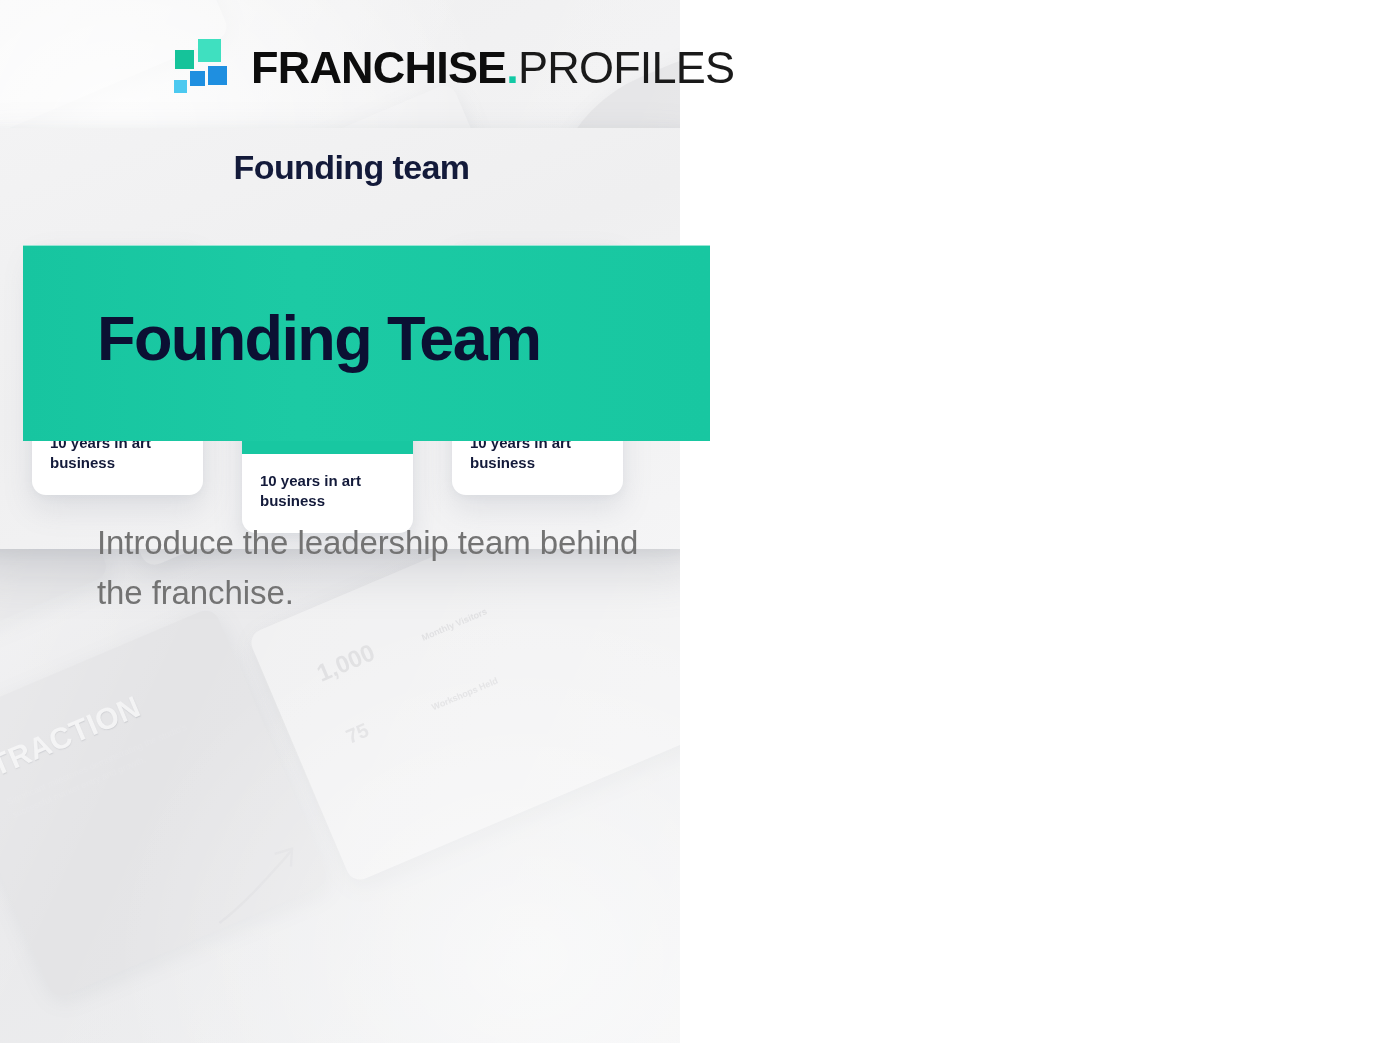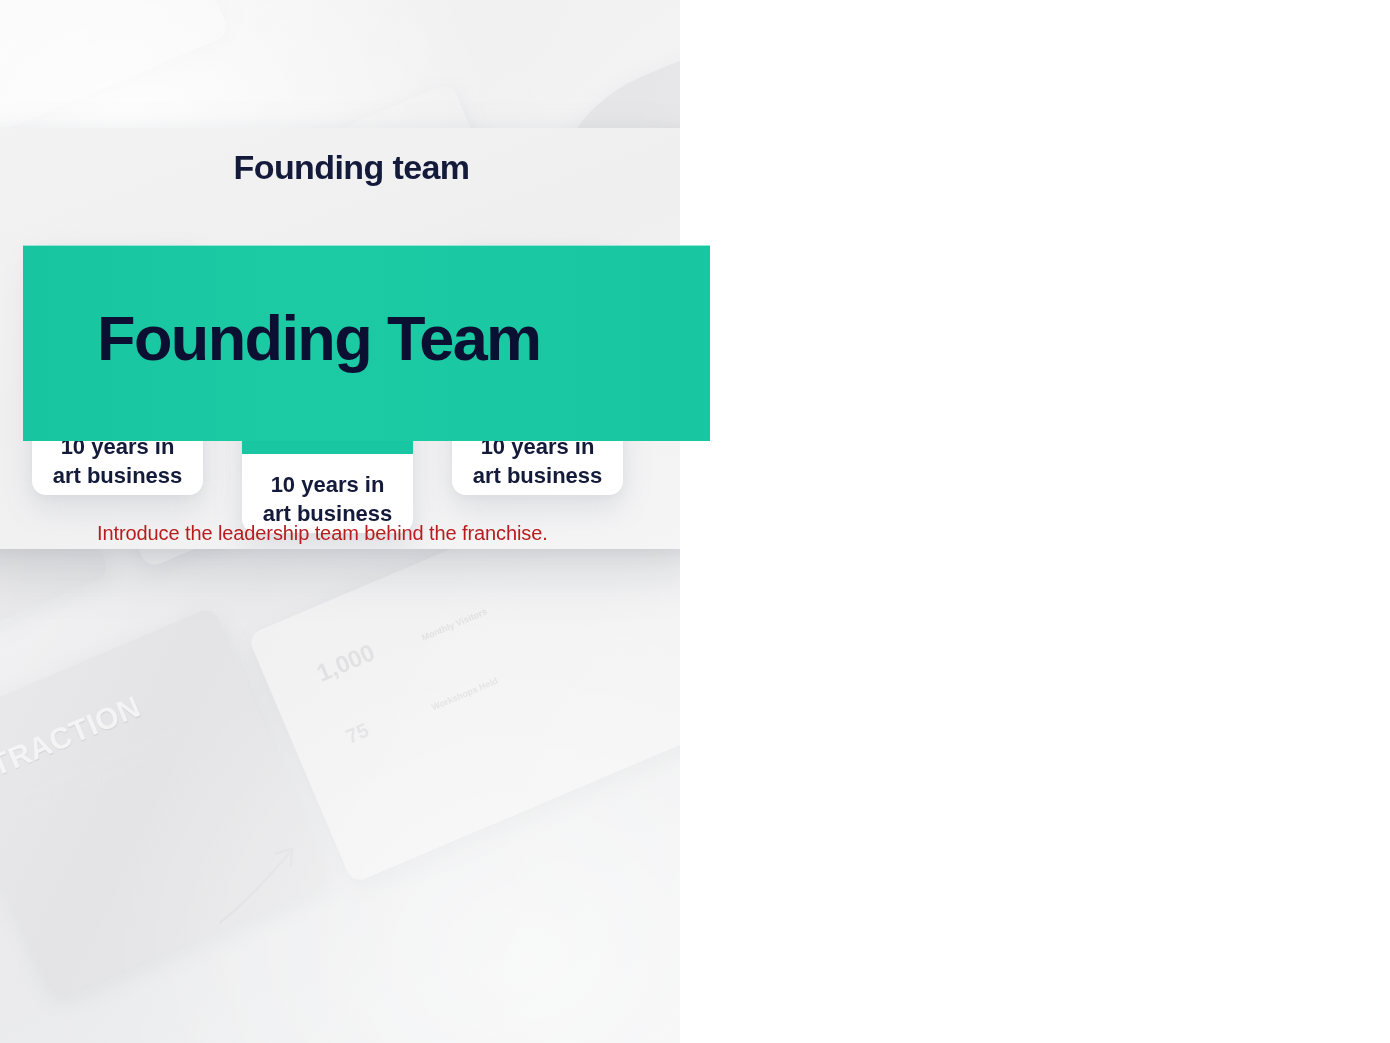--- a/index.html
+++ b/index.html
@@ -71,22 +71,22 @@
     width:96px; height:104px; border-radius:50%;
     background:radial-gradient(ellipse at 50% 40%, #ffffff 55%, #f4f4f5 100%);
     box-shadow:inset 0 0 0 1px rgba(236,236,238,.9);
     display:flex; align-items:center; justify-content:center;
   }
   .role-bar{
     position:absolute; left:0; right:0; display:flex; align-items:center; justify-content:center;
     color:#ffffff; font-size:14px; font-weight:bold; letter-spacing:1.4px;
   }
   .card-desc{
-    position:absolute; left:0; right:0; text-align:center;
-    color:#131a3a; font-size:22px; font-weight:bold; line-height:1.3; padding:0 18px;
+    position:absolute; left:0; right:0; text-align:left;
+    color:#131a3a; font-size:15px; font-weight:bold; line-height:1.3; padding:0 18px;
   }
 
   
   #right-panel{ position:absolute; left:680px; top:0; width:710px; height:1043px; background:#ffffff; }
 
   #logo{ position:absolute; left:173px; top:38px; display:flex; align-items:center; gap:20px; }
   #logo-mark{ position:relative; width:58px; height:58px; }
   #logo-mark i{ position:absolute; display:block; }
   #logo-text{ font-size:45px; letter-spacing:-0.8px; white-space:nowrap; line-height:1; }
   #logo-text .b{ color:#0d0d0d; font-weight:bold; }
@@ -98,21 +98,21 @@
     background:linear-gradient(90deg,#17c5a0 0%,#1ccaa4 40%,#18c7a1 100%);
     box-shadow:0 1px 0 rgba(255,255,255,.55) inset;
   }
   #hero-title{
     position:absolute; left:97px; top:305px; width:600px;
     color:#0b1033; font-size:63px; font-weight:bold; letter-spacing:-1.6px; line-height:1.05;
   }
 
   #body-copy{ position:absolute; left:97px; top:518px; width:572px; }
   #body-copy p{
-    color:#b91c1c; font-size:20px; line-height:1.50; letter-spacing:-0.1px;
+    color:#737373; font-size:33px; line-height:1.50; letter-spacing:-0.1px;
   }
   #body-copy p + p{ margin-top:37px; }
 </style>
 </head>
 <body>
 
 <div id="stage">
 
   <div id="left-panel">
     <div class="deck-layer">
@@ -192,20 +192,32 @@
           <path d="M10.5 38.5 v-6.6 a8.6 8.6 0 0 1 8.6 -8.6 h7.8 a8.6 8.6 0 0 1 8.6 8.6 v6.6 z" fill="none" stroke="#5f6070" stroke-width="3.2" stroke-linejoin="round"></path>
         </svg>
       </div>
       <div class="role-bar" style="top:129px; height:42px; background:#18c7a1;">CEO</div>
       <div class="card-desc" style="top:188px;">10 years in art business</div>
     </div>
   </div>
 
   <div id="right-panel"></div>
 
+  <div id="logo">
+    <div id="logo-mark">
+      <i style="left:2px;  top:12px; width:19px; height:19px; background:#15c39a;"></i>
+      <i style="left:25px; top:1px;  width:23px; height:23px; background:#3fe0c0;"></i>
+      <i style="left:35px; top:28px; width:19px; height:19px; background:#1f8fe0;"></i>
+      <i style="left:17px; top:33px; width:15px; height:15px; background:#1f8fe0;"></i>
+      <i style="left:1px;  top:42px; width:13px; height:13px; background:#4cc9f0;"></i>
+    </div>
+    <div id="logo-text">
+      <span class="b">FRANCHISE</span><span class="dot">.</span><span class="l">PROFILES</span>
+    </div>
+  </div>
 
   <div id="hero-band"></div>
   <h1 id="hero-title">Founding Team</h1>
 
   <div id="body-copy">
     <p>Introduce the leadership team behind the franchise.</p>
   </div>
 
 </div>
 

